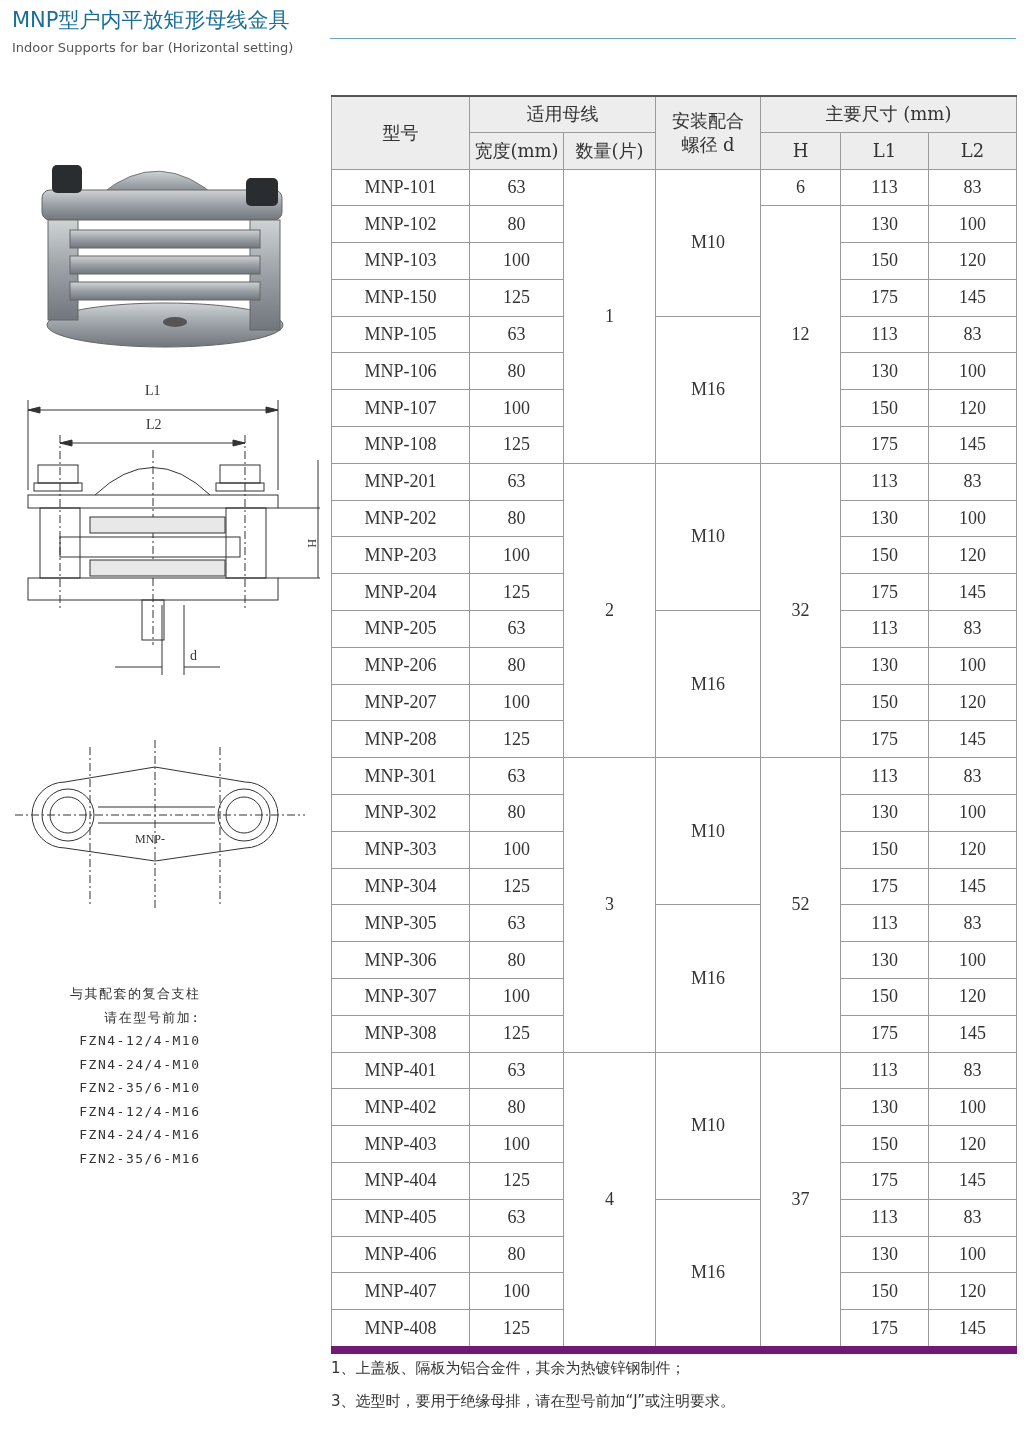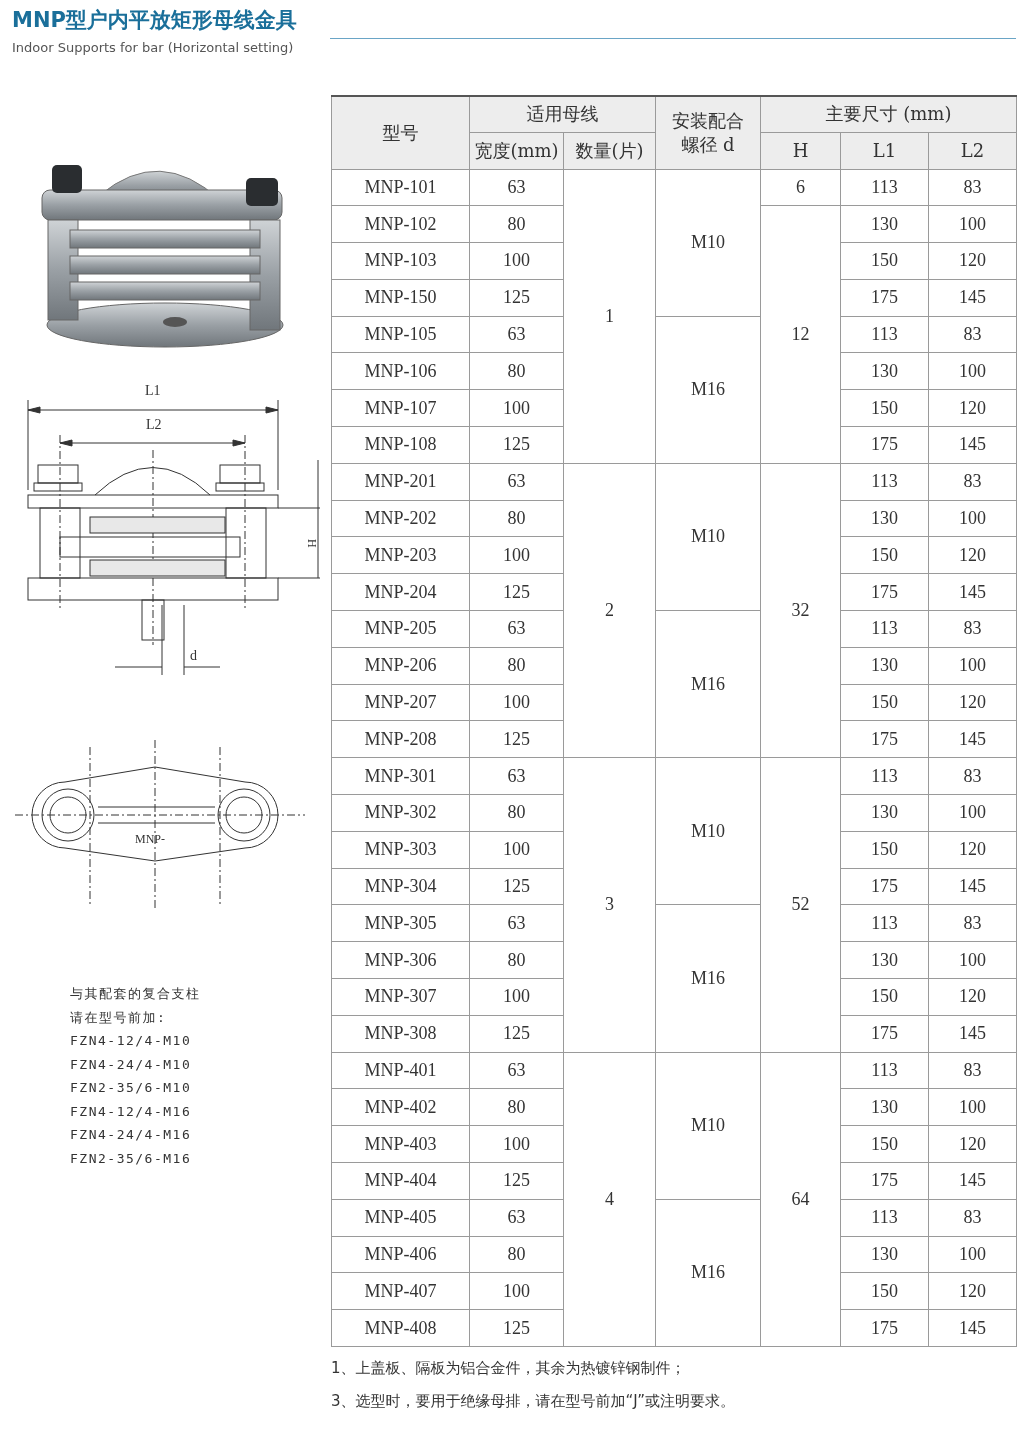--- a/index.html
+++ b/index.html
@@ -1,28 +1,28 @@
 <!DOCTYPE html>
 <html><head>
 <meta charset="utf-8">
 <style>
   html,body{margin:0;padding:0;background:#fff;}
   body{width:1030px;height:1447px;position:relative;overflow:hidden;font-family:"DejaVu Serif",serif;color:#222;}
-  .title{position:absolute;left:12px;top:6px;font-family:"DejaVu Sans",sans-serif;font-size:21px;color:#1a6f9a;letter-spacing:0px;font-weight:bold;}
+  .title{position:absolute;left:12px;top:6px;font-family:"DejaVu Sans",sans-serif;font-size:21px;color:#1a6f9a;letter-spacing:0px;}
   .title-rule{position:absolute;left:330px;top:38px;width:686px;height:1px;background:#6aa5c6;}
   .subtitle{position:absolute;left:12px;top:40px;font-family:"DejaVu Sans",sans-serif;font-size:13px;color:#555;}
   .photo{position:absolute;left:30px;top:150px;width:260px;height:200px;}
   .drawing1{position:absolute;left:20px;top:375px;width:310px;height:300px;}
   .drawing2{position:absolute;left:10px;top:735px;width:300px;height:175px;}
-  .compat{position:absolute;left:70px;top:982px;font-family:"DejaVu Sans Mono",monospace;font-size:13px;line-height:23.5px;color:#333;letter-spacing:1.5px;}
+  .compat{position:absolute;left:70px;top:982px;font-family:"DejaVu Sans Mono",monospace;font-size:13px;line-height:23.5px;color:#333;letter-spacing:1.5px;text-align:right;}
   table.spec{position:absolute;left:331px;top:95px;width:685px;border-collapse:collapse;table-layout:fixed;font-family:"Liberation Serif",serif;font-size:18px;color:#333;}
   table.spec td, table.spec th{border:1px solid #9a9a9a;text-align:center;padding:0;font-weight:normal;}
   table.spec thead th{background:#ededed;font-family:"DejaVu Serif",serif;font-size:18px;}
   table.spec tbody td{height:35.8px;}
-  table.spec{border-top:2px solid #555;border-bottom:1px solid #701a75;}
+  table.spec{border-top:2px solid #555;border-bottom:8px solid #701a75;}
   table.spec tr.grp-start td{border-top:1.5px solid #555;}
   .notes{position:absolute;left:331px;top:1352px;font-family:"DejaVu Sans",sans-serif;font-size:15px;line-height:33px;color:#333;}
   .notes div:nth-child(3){font-size:16px;}
 </style>
 </head>
 <body>
 
 <div class="title">MNP型户内平放矩形母线金具</div>
 <div class="title-rule"></div>
 <div class="subtitle">Indoor Supports for bar (Horizontal setting)</div>
@@ -293,21 +293,21 @@
         <td>MNP-308</td>
         <td>125</td>
         <td>175</td>
         <td>145</td>
       </tr>
       <tr class="grp-start">
         <td>MNP-401</td>
         <td>63</td>
         <td rowspan="8">4</td>
         <td rowspan="4">M10</td>
-        <td rowspan="8">64</td>
+        <td rowspan="8">37</td>
         <td>113</td>
         <td>83</td>
       </tr>
       <tr>
         <td>MNP-402</td>
         <td>80</td>
         <td>130</td>
         <td>100</td>
       </tr>
       <tr>

